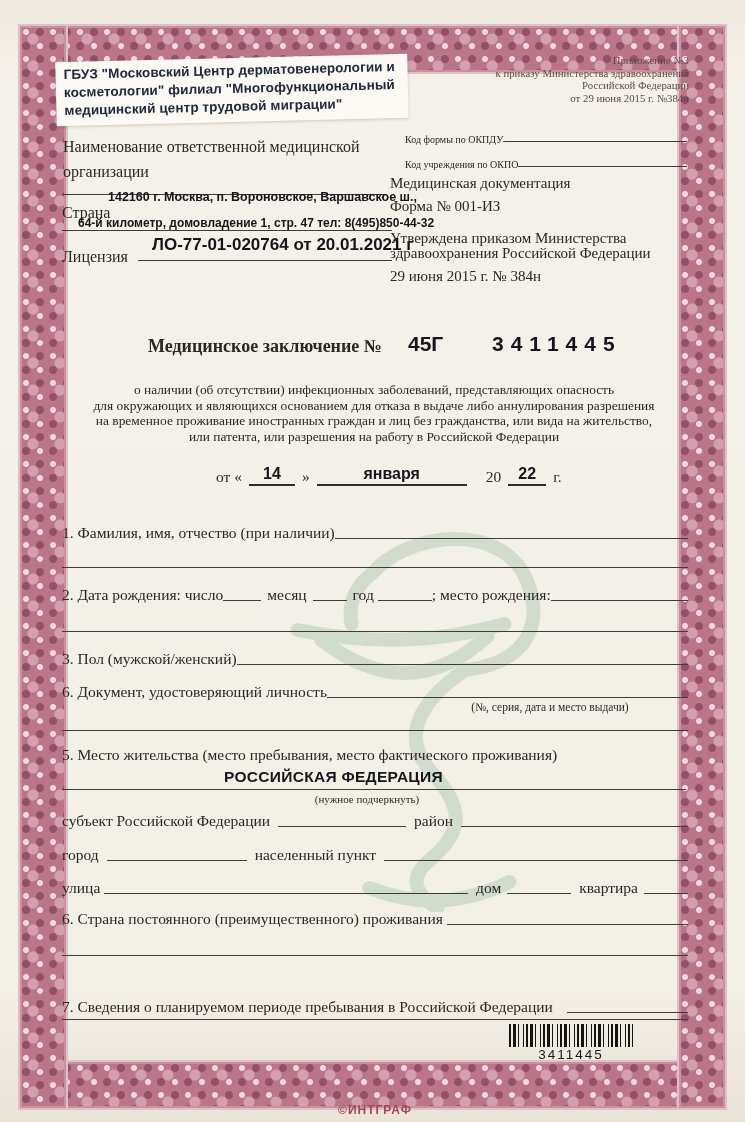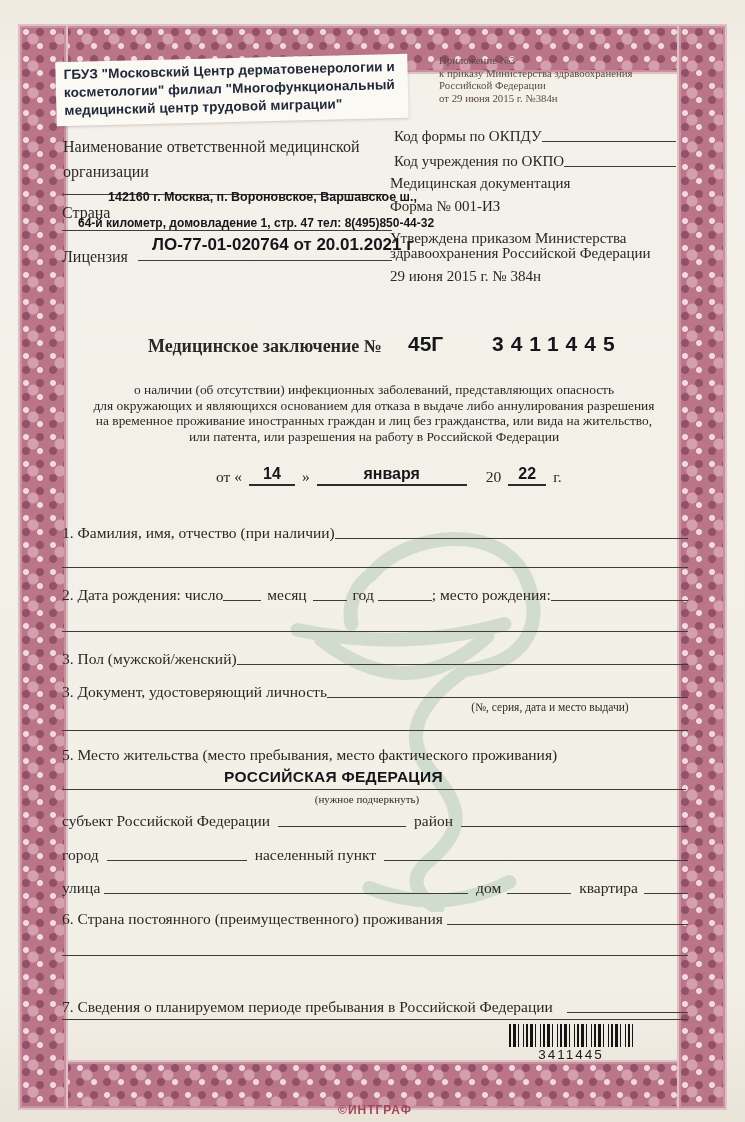--- a/index.html
+++ b/index.html
@@ -19,24 +19,24 @@
       radial-gradient(circle at 13px 13px,#d49fae 5px,rgba(0,0,0,0) 6px);
     background-size:27px 27px;
     box-shadow:inset 0 0 0 2px #c9909f,0 0 0 2px #dfc0c7;}
   .hr{position:absolute;border-bottom:1.5px solid #413c36;}
   .row{position:absolute;display:flex;align-items:flex-end;font-size:15.5px;white-space:nowrap;}
   .ln{border-bottom:1.5px solid #413c36;margin-bottom:3px;}
   .grow{flex:1;}
   .sticker{position:absolute;left:56px;top:58px;width:342px;padding:4px 2px 6px 8px;
     background:#fbf9f4;transform:rotate(-1.4deg);box-shadow:0 1px 3px rgba(90,60,60,.25);
     font-size:13.5px;line-height:18px;color:#20293a;letter-spacing:.1px;}
-  .appendix{position:absolute;right:56px;top:54px;width:250px;text-align:left;
+  .appendix{position:absolute;right:56px;top:54px;width:250px;text-align:right;
     font-size:10.8px;line-height:12.5px;color:#5c4a44;}
-  .rcol-row{position:absolute;left:394px;width:282px;display:flex;align-items:flex-end;
-    font-size:15px;white-space:nowrap;}
+  .rcol-row{position:absolute;left:405px;width:282px;display:flex;align-items:flex-end;
+    font-size:10px;white-space:nowrap;}
   .caption{position:absolute;font-size:11.5px;color:#2e2a26;text-align:center;}
   .dval{border-bottom:2px solid #2c2c2c;text-align:center;font-size:16px;margin:0 7px;padding:0 2px 1px 2px;}
   .wm{position:absolute;left:252px;top:512px;width:335px;height:400px;opacity:.42;}
   .barcode{position:absolute;left:509px;top:1024px;width:124px;height:23px;
     background:repeating-linear-gradient(90deg,#141414 0 2px,rgba(0,0,0,0) 2px 4px,#141414 4px 7px,rgba(0,0,0,0) 7px 9px,#141414 9px 10px,rgba(0,0,0,0) 10px 14px,#141414 14px 15px,rgba(0,0,0,0) 15px 17px);}
   .bcnum{position:absolute;left:509px;top:1047px;width:124px;text-align:center;
     font-family:"Liberation Sans","DejaVu Sans",sans-serif;font-size:13.5px;color:#1a1a1a;letter-spacing:2px;}
   .pmark{position:absolute;left:300px;top:1103px;width:150px;text-align:center;
     font-family:"Liberation Sans","DejaVu Sans",sans-serif;font-size:12px;font-weight:bold;color:#a04858;letter-spacing:1px;}
 </style>
@@ -139,21 +139,21 @@
     <span class="ln grow"></span>
   </div>
   <div class="hr" style="left:62px;top:631px;width:626px;"></div>
 
   <div class="row" style="left:62px;top:650px;width:626px;">
     <span>3. Пол (мужской/женский)</span>
       <span class="ln grow"></span>
   </div>
 
   <div class="row" style="left:62px;top:683px;width:626px;">
-    <span>3. Документ, удостоверяющий личность</span>
+    <span>6. Документ, удостоверяющий личность</span>
       <span class="ln grow"></span>
   </div>
   <div class="caption serif" style="left:450px;top:701px;width:200px;">(№, серия, дата и место выдачи)</div>
   <div class="hr" style="left:62px;top:730px;width:626px;"></div>
 
   <div class="abs serif" style="left:62px;top:746px;font-size:15.5px;">5. Место жительства (место пребывания, место фактического проживания)</div>
   <div class="abs stamp" style="left:224px;top:768px;font-size:15.5px;letter-spacing:.3px;">РОССИЙСКАЯ ФЕДЕРАЦИЯ</div>
   <div class="hr" style="left:62px;top:789px;width:624px;"></div>
   <div class="caption serif" style="left:292px;top:793px;width:150px;font-size:11px;">(нужное подчеркнуть)</div>
 

